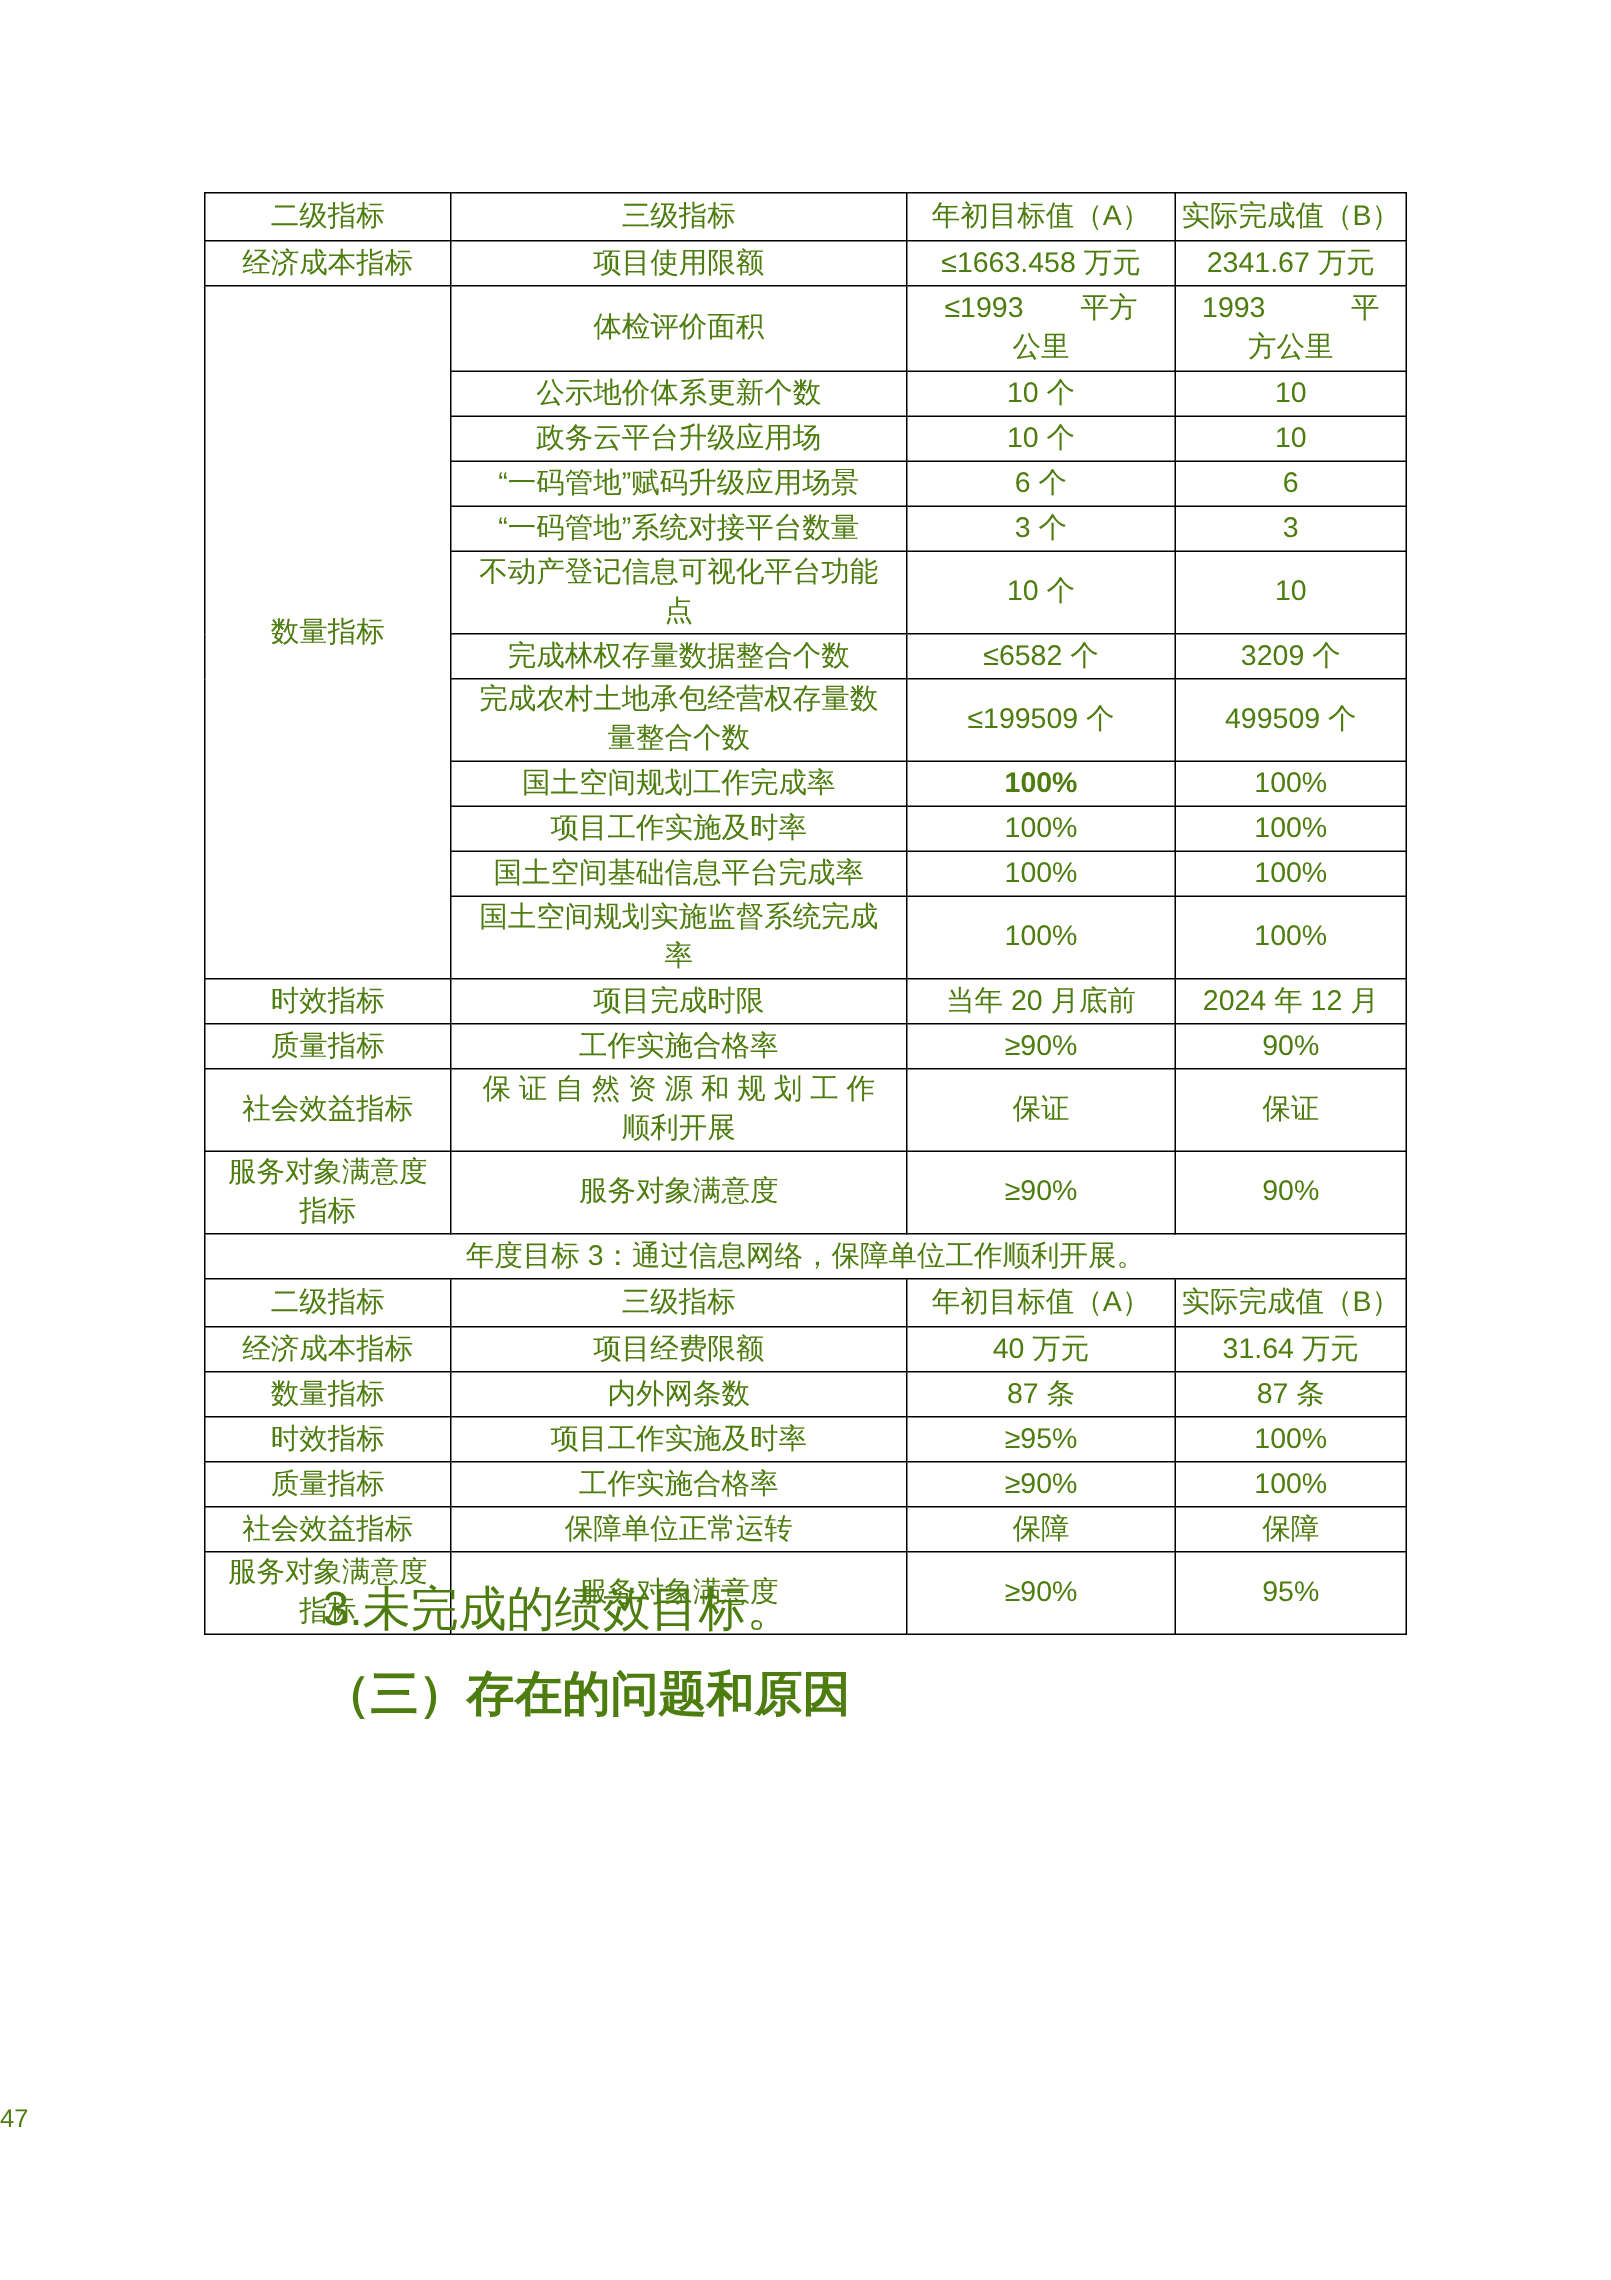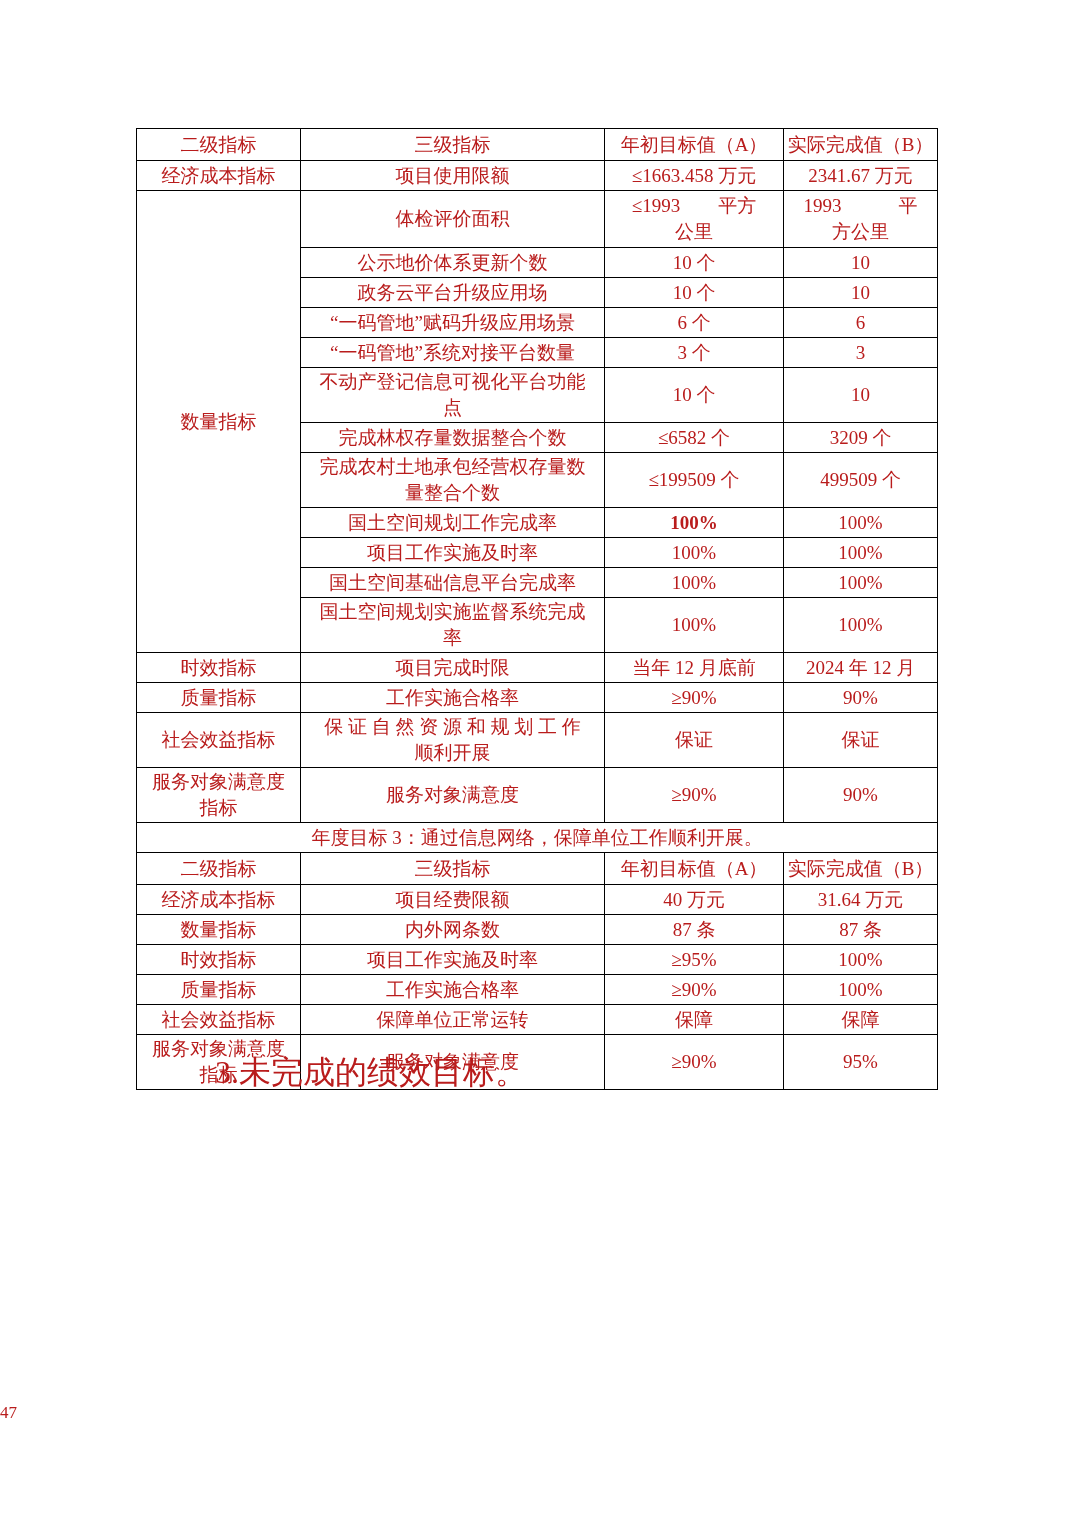--- a/index.html
+++ b/index.html
@@ -3,22 +3,22 @@
 <meta charset="utf-8">
 <style>
   * { box-sizing: border-box; }
   html, body { margin: 0; padding: 0; background: #ffffff; }
   .page {
     position: relative;
     width: 1074px;
     height: 1520px;
     margin: 0 auto;
     background: #ffffff;
-    color: #b91c1c;
-    font-family: Liberation Serif, serif;
+    color: #4d7c0f;
+    font-family: Liberation Sans, sans-serif;
     border-radius: 23px;
   }
   table.perf {
     position: absolute;
     left: 136px;
     top: 128px;
     border-collapse: collapse;
     table-layout: fixed;
     width: 801px;
   }
@@ -149,21 +149,21 @@
       </tr>
       <tr class="r2">
         <td>国土空间规划实施监督系统完成
 率</td>
         <td>100%</td>
         <td>100%</td>
       </tr>
       <tr class="r1">
         <td>时效指标</td>
         <td>项目完成时限</td>
-        <td>当年 12 月底前</td>
+        <td>当年 20 月底前</td>
         <td>2024 年 12 月</td>
       </tr>
       <tr class="r1">
         <td>质量指标</td>
         <td>工作实施合格率</td>
         <td>≥90%</td>
         <td>90%</td>
       </tr>
       <tr class="r2">
         <td>社会效益指标</td>
@@ -223,17 +223,18 @@
 指标</td>
         <td>服务对象满意度</td>
         <td>≥90%</td>
         <td>95%</td>
       </tr>
     </tbody>
   </table>
 
   <div class="content">
     <p>3.未完成的绩效目标。</p>
+    <p class="heading">（三）存在的问题和原因</p>
   </div>
 
   <div class="page-number">47</div>
 
 </div>
 
 </body></html>

